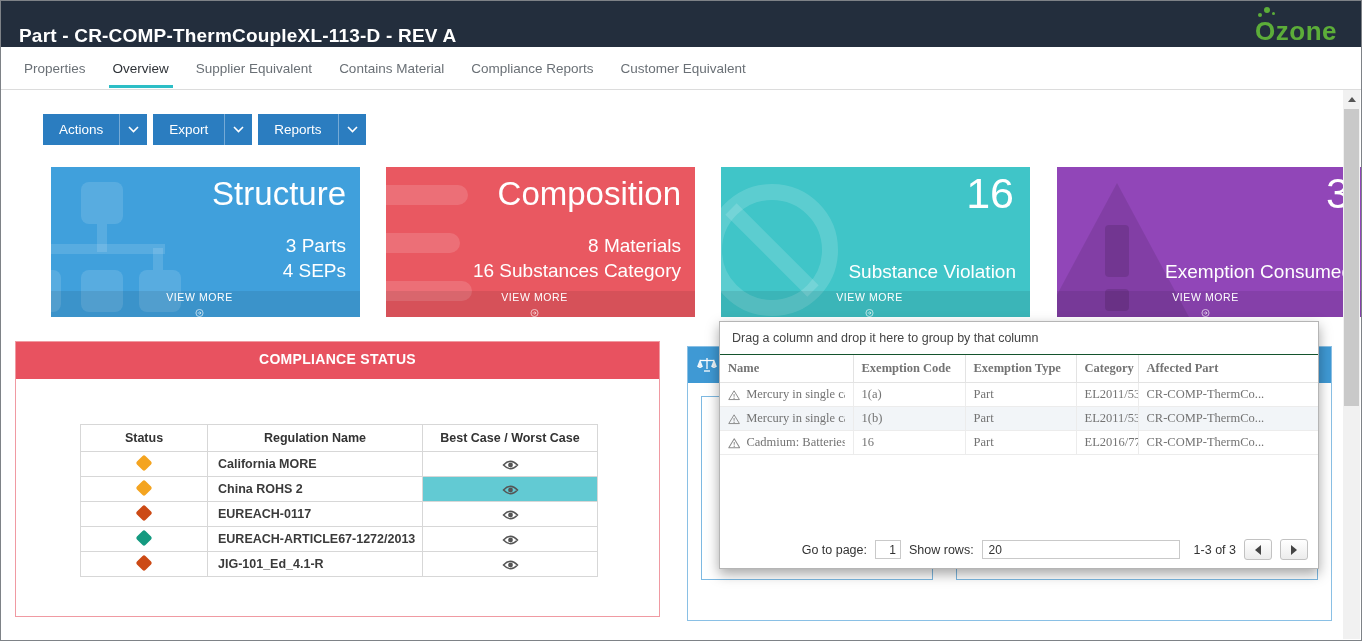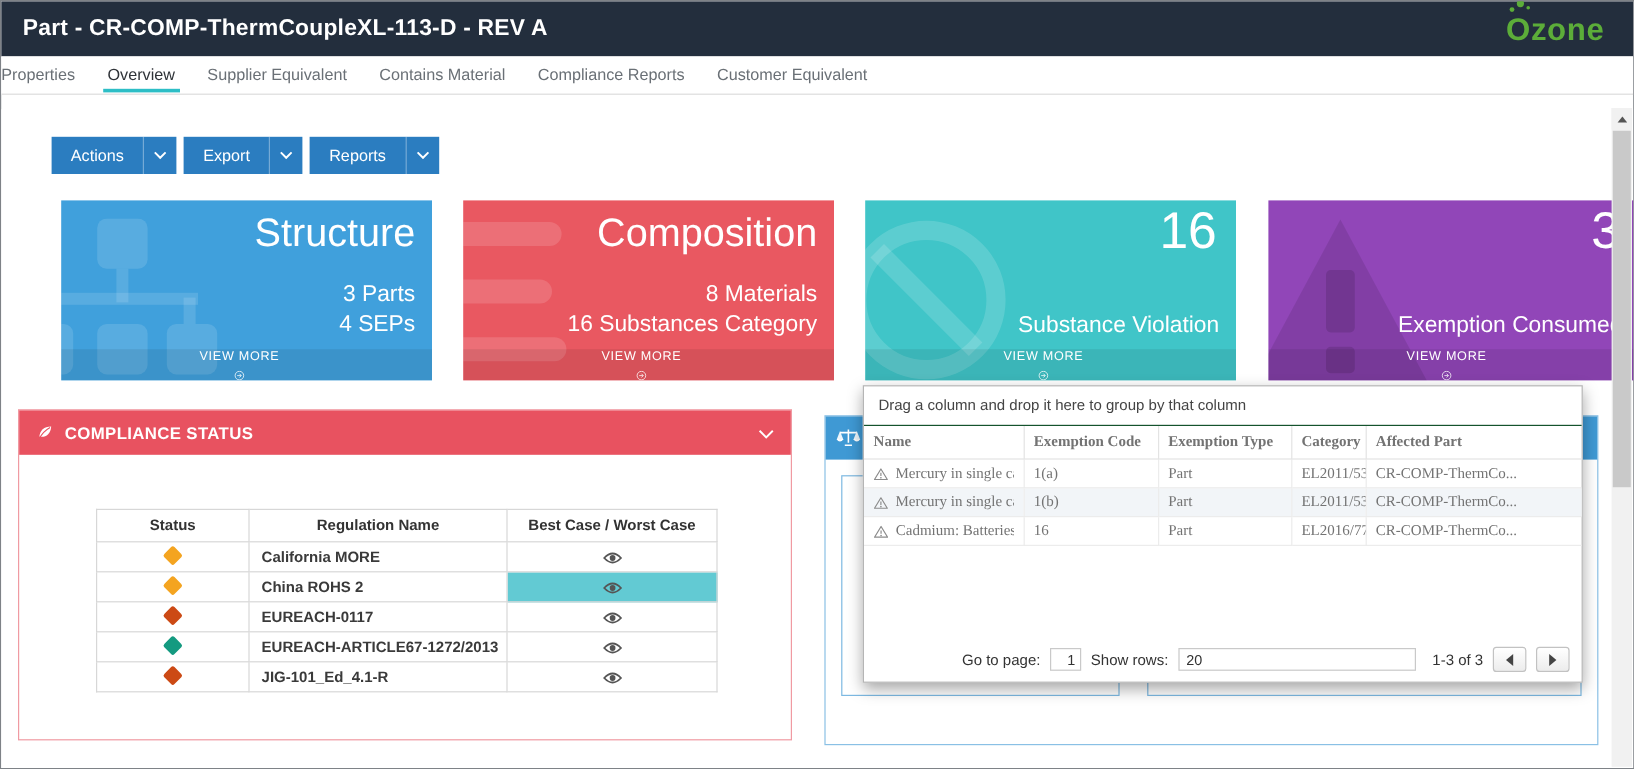--- a/index.html
+++ b/index.html
@@ -5,34 +5,34 @@
   * { margin:0; padding:0; box-sizing:border-box; }
   body { background:#d8d8d8; font-family:"Liberation Sans", sans-serif; }
   #window {
     position:relative; width:1362px; height:641px; margin:0 auto;
     background:#ffffff; border:1px solid #7e8287; overflow:hidden;
   }
 
   
   .topbar {
     position:absolute; left:0; top:0; right:0; height:46px;
-    background:#232e3d; display:flex; align-items:center; padding:16px 18px;
+    background:#232e3d; display:flex; align-items:flex-end; padding:0 18px;
   }
   .topbar-title { color:#fff; font-size:19px; font-weight:bold; letter-spacing:.2px; flex:1; }
   .brand { position:relative; color:#5cad39; font-size:26px; font-weight:bold; margin-right:6px; letter-spacing:.5px; }
   .brand .dot { position:absolute; border-radius:50%; background:#5cad39; }
   .brand .d1 { width:4px; height:4px; left:3px;  top:-3px; }
   .brand .d2 { width:6px; height:6px; left:9px;  top:-9px; }
   .brand .d3 { width:3px; height:3px; left:17px; top:-4px; }
 
   
   .tabbar {
-    position:absolute; left:0; top:46px; right:0; height:32px; background:#fff;
+    position:absolute; left:0; top:46px; right:0; height:43px; background:#fff;
     border-bottom:1px solid #dcdcdc; display:flex; align-items:flex-end;
-    padding-left:0; column-gap:27px;
+    padding-left:23px; column-gap:27px;
   }
   .tab { position:relative; font-size:13.5px; color:#6a7076; height:100%; display:flex; align-items:center; cursor:pointer; }
   .tab.active { color:#2f3338; }
   .tab.active::after { content:""; position:absolute; left:-4px; right:-4px; bottom:1px; height:3px; background:#2dbec6; }
 
   
   .content { position:absolute; left:0; top:90px; right:0; bottom:0; background:#fff; }
 
   
   .scrollbar { position:absolute; top:89px; right:1px; width:17px; bottom:1px; background:#f1f1f1; z-index:40; }
@@ -56,21 +56,21 @@
   .card-footer {
     position:absolute; left:0; right:0; bottom:0; height:26px; background:rgba(0,0,0,.08);
     display:flex; align-items:center; justify-content:flex-end; gap:6px; padding-right:12px;
     font-size:10.5px; letter-spacing:.6px; cursor:pointer;flex-direction:column;
   }
 
   
   .panel-left { position:absolute; left:14px; top:340px; width:645px; height:276px; border:1px solid #f09aa2; background:#fff; }
   .panel-left-header {
     height:37px; background:#e85260; color:#fff; display:flex; align-items:center;
-    gap:9px; padding:0 14px; font-size:14px; font-weight:bold; letter-spacing:.3px;
+    gap:9px; padding:0 14px; font-size:14px; font-weight:bold; letter-spacing:.3px;flex-direction:column;
   }
   .panel-left-header .chev { margin-left:auto; }
 
   table.cmp { position:absolute; left:64px; top:82px; border-collapse:collapse; font-size:12.5px; color:#333; }
   table.cmp th, table.cmp td { border:1px solid #d7d7d7; }
   table.cmp th { height:27px; font-size:12.5px; font-weight:bold; text-align:center; }
   table.cmp td { height:25px; text-align:center; }
   table.cmp td.reg { text-align:left; padding-left:10px; font-weight:bold; color:#3a3a3a; }
   .diamond { display:inline-block; width:12px; height:12px; transform:rotate(45deg); border-radius:2px; }
   .hl { }

